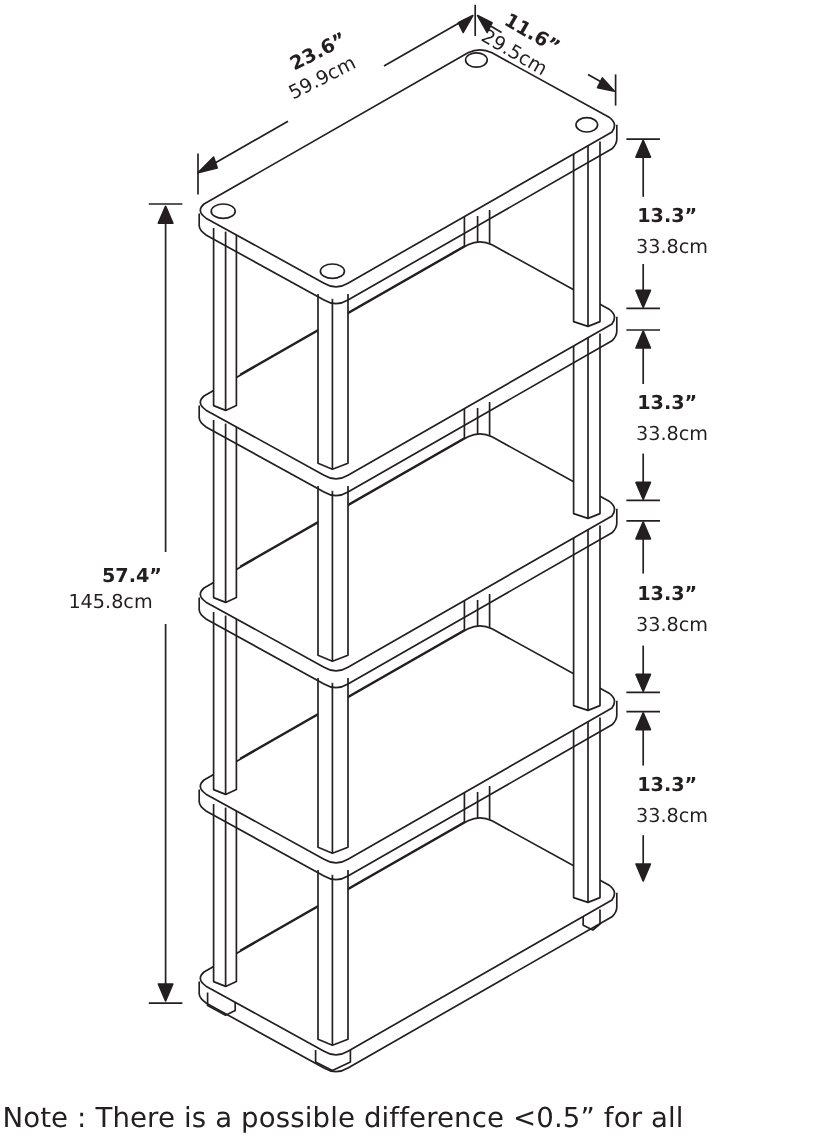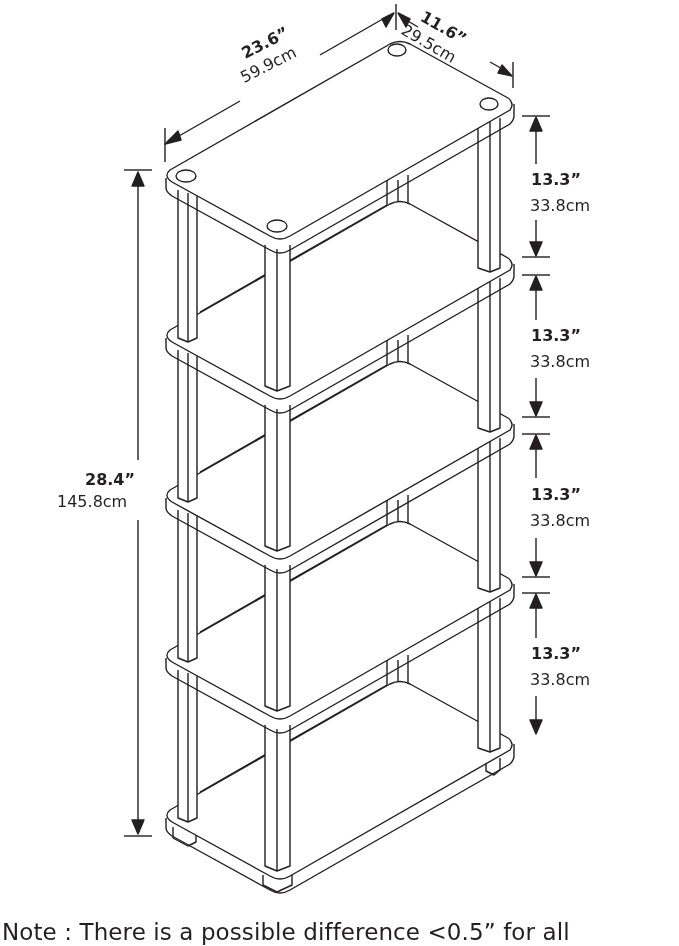--- a/index.html
+++ b/index.html
@@ -166,21 +166,21 @@
 <div class="rot-w">
   <div class="in" style="margin-left:14px;">23.6”</div>
   <div class="cm" style="margin-top:2px;">59.9cm</div>
 </div>
 
 <div class="rot-d">
   <div class="in" style="margin-left:10px;">11.6”</div>
   <div class="cm" style="margin-top:2px;">29.5cm</div>
 </div>
 
-<div class="lbl in" style="left:85px;top:472px;">28.4”</div>
+<div class="lbl in" style="left:85px;top:472px;">57.4”</div>
 <div class="lbl cm" style="left:57px;top:494px;">145.8cm</div>
 
 <div class="lbl in" style="left:531px;top:172px;">13.3”</div>
 <div class="lbl cm" style="left:530px;top:198px;">33.8cm</div>
 
 <div class="lbl in" style="left:531px;top:328px;">13.3”</div>
 <div class="lbl cm" style="left:530px;top:354px;">33.8cm</div>
 
 <div class="lbl in" style="left:531px;top:487px;">13.3”</div>
 <div class="lbl cm" style="left:530px;top:513px;">33.8cm</div>

